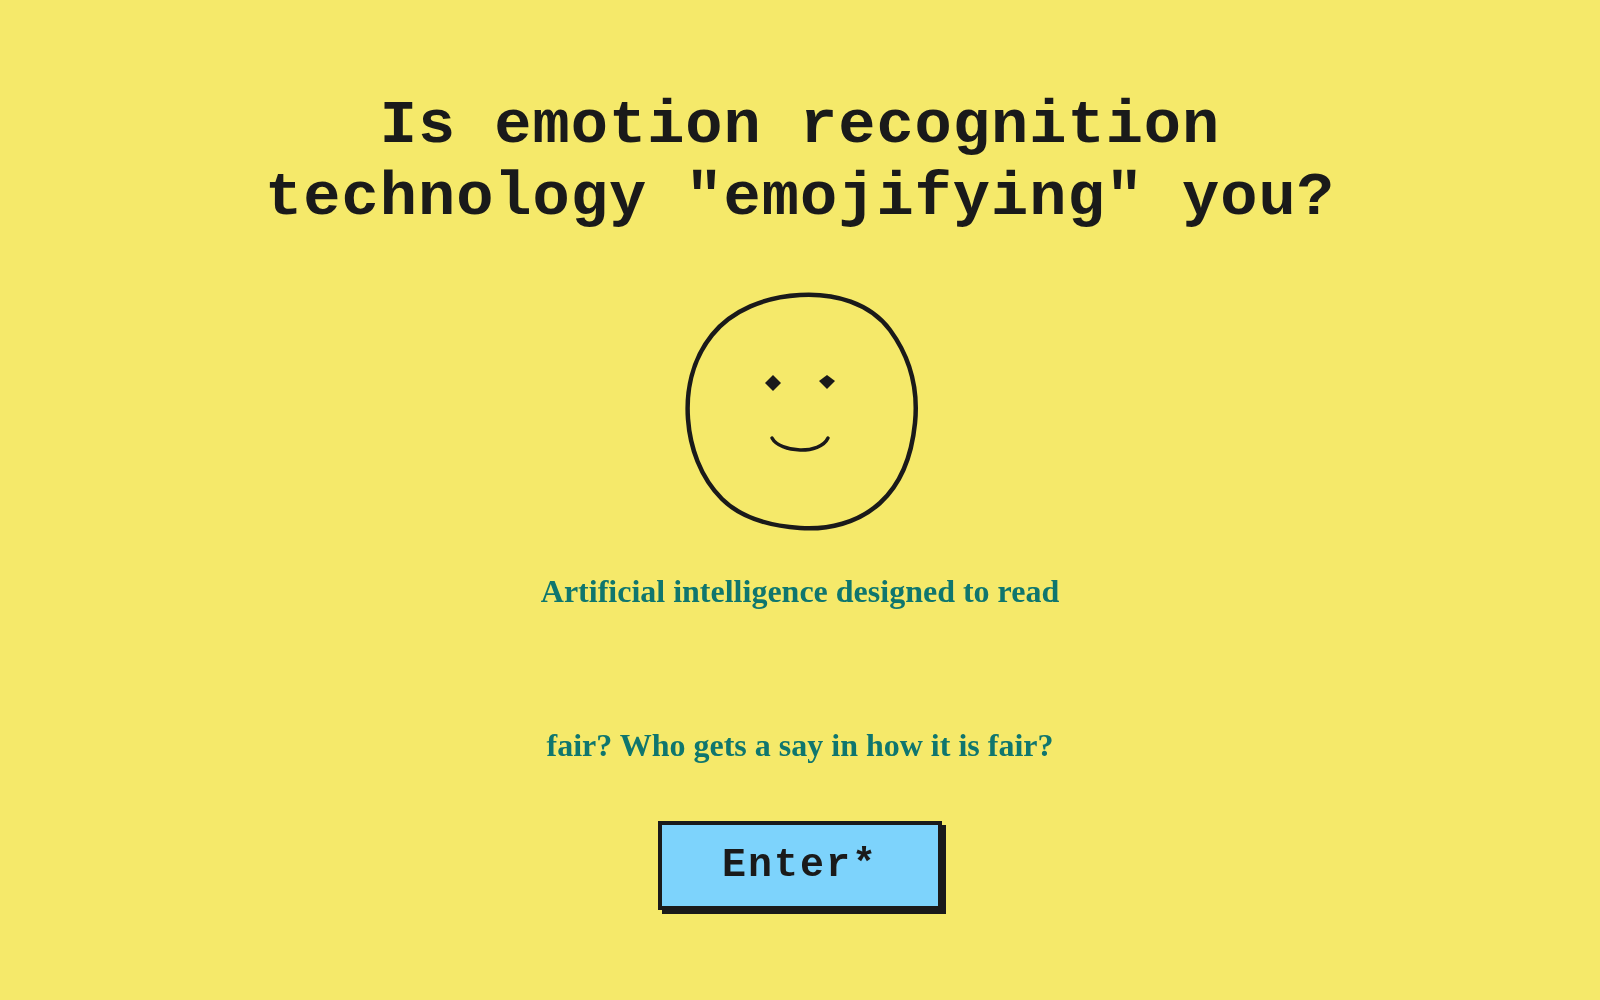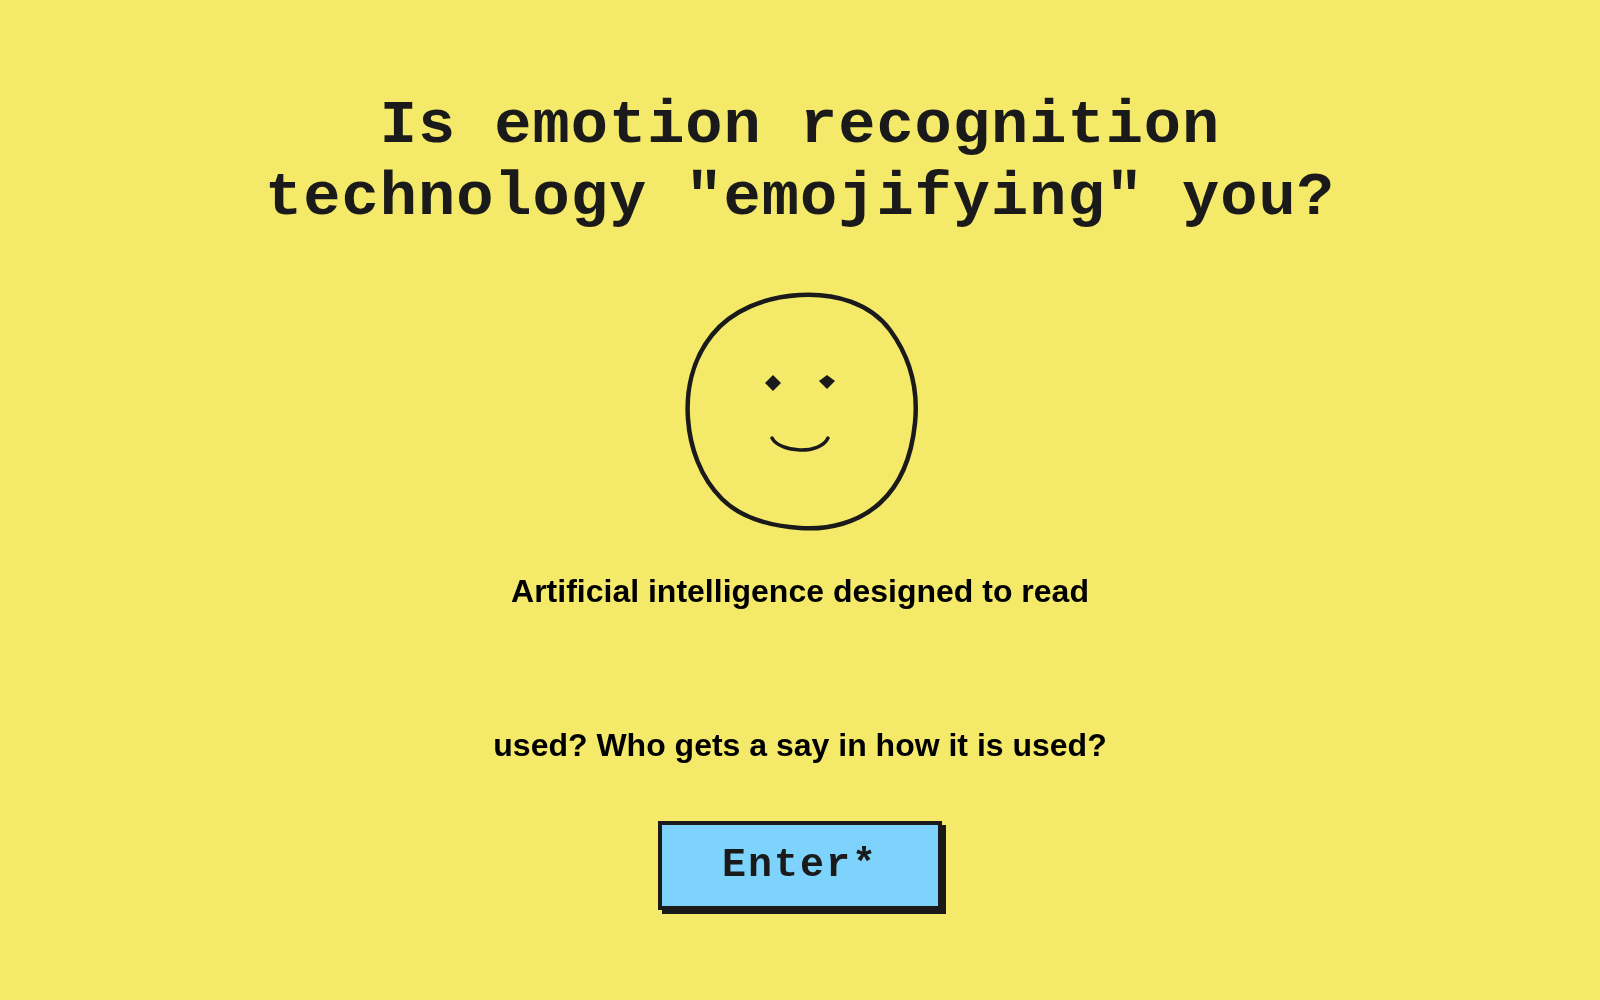--- a/index.html
+++ b/index.html
@@ -56,24 +56,24 @@
       width: 280px;
       height: 260px;
     }
 
     .description-section {
       text-align: center;
       margin-bottom: 40px;
     }
 
     .description-text {
-      font-family: Liberation Sans, sans-serif;
+      font-family: Liberation Serif, serif;
       font-size: 32px;
       font-weight: 700;
-      color: #000000;
+      color: #0f766e;
       line-height: 1.5;
       text-align: center;
       max-width: 1050px;
     }
 
     .description-text .gap {
       display: block;
       height: 10px;
     }
 
@@ -124,19 +124,19 @@
       <path d="M112,163 C120,178 160,180 168,163" fill="none" stroke="#1a1a1a" stroke-width="3.5" stroke-linecap="round"></path>
     </svg>
   </div>
 
   <div class="description-section">
     <div class="description-text">
       <span>Artificial intelligence designed to read</span><br>
       <span class="gap"></span>
       <br>
       <br>
-      <span>used? Who gets a say in how it is used?</span>
+      <span>fair? Who gets a say in how it is fair?</span>
     </div>
   </div>
 
   <button class="enter-button">Enter*</button>
 
 </div>
 
 </body></html>

